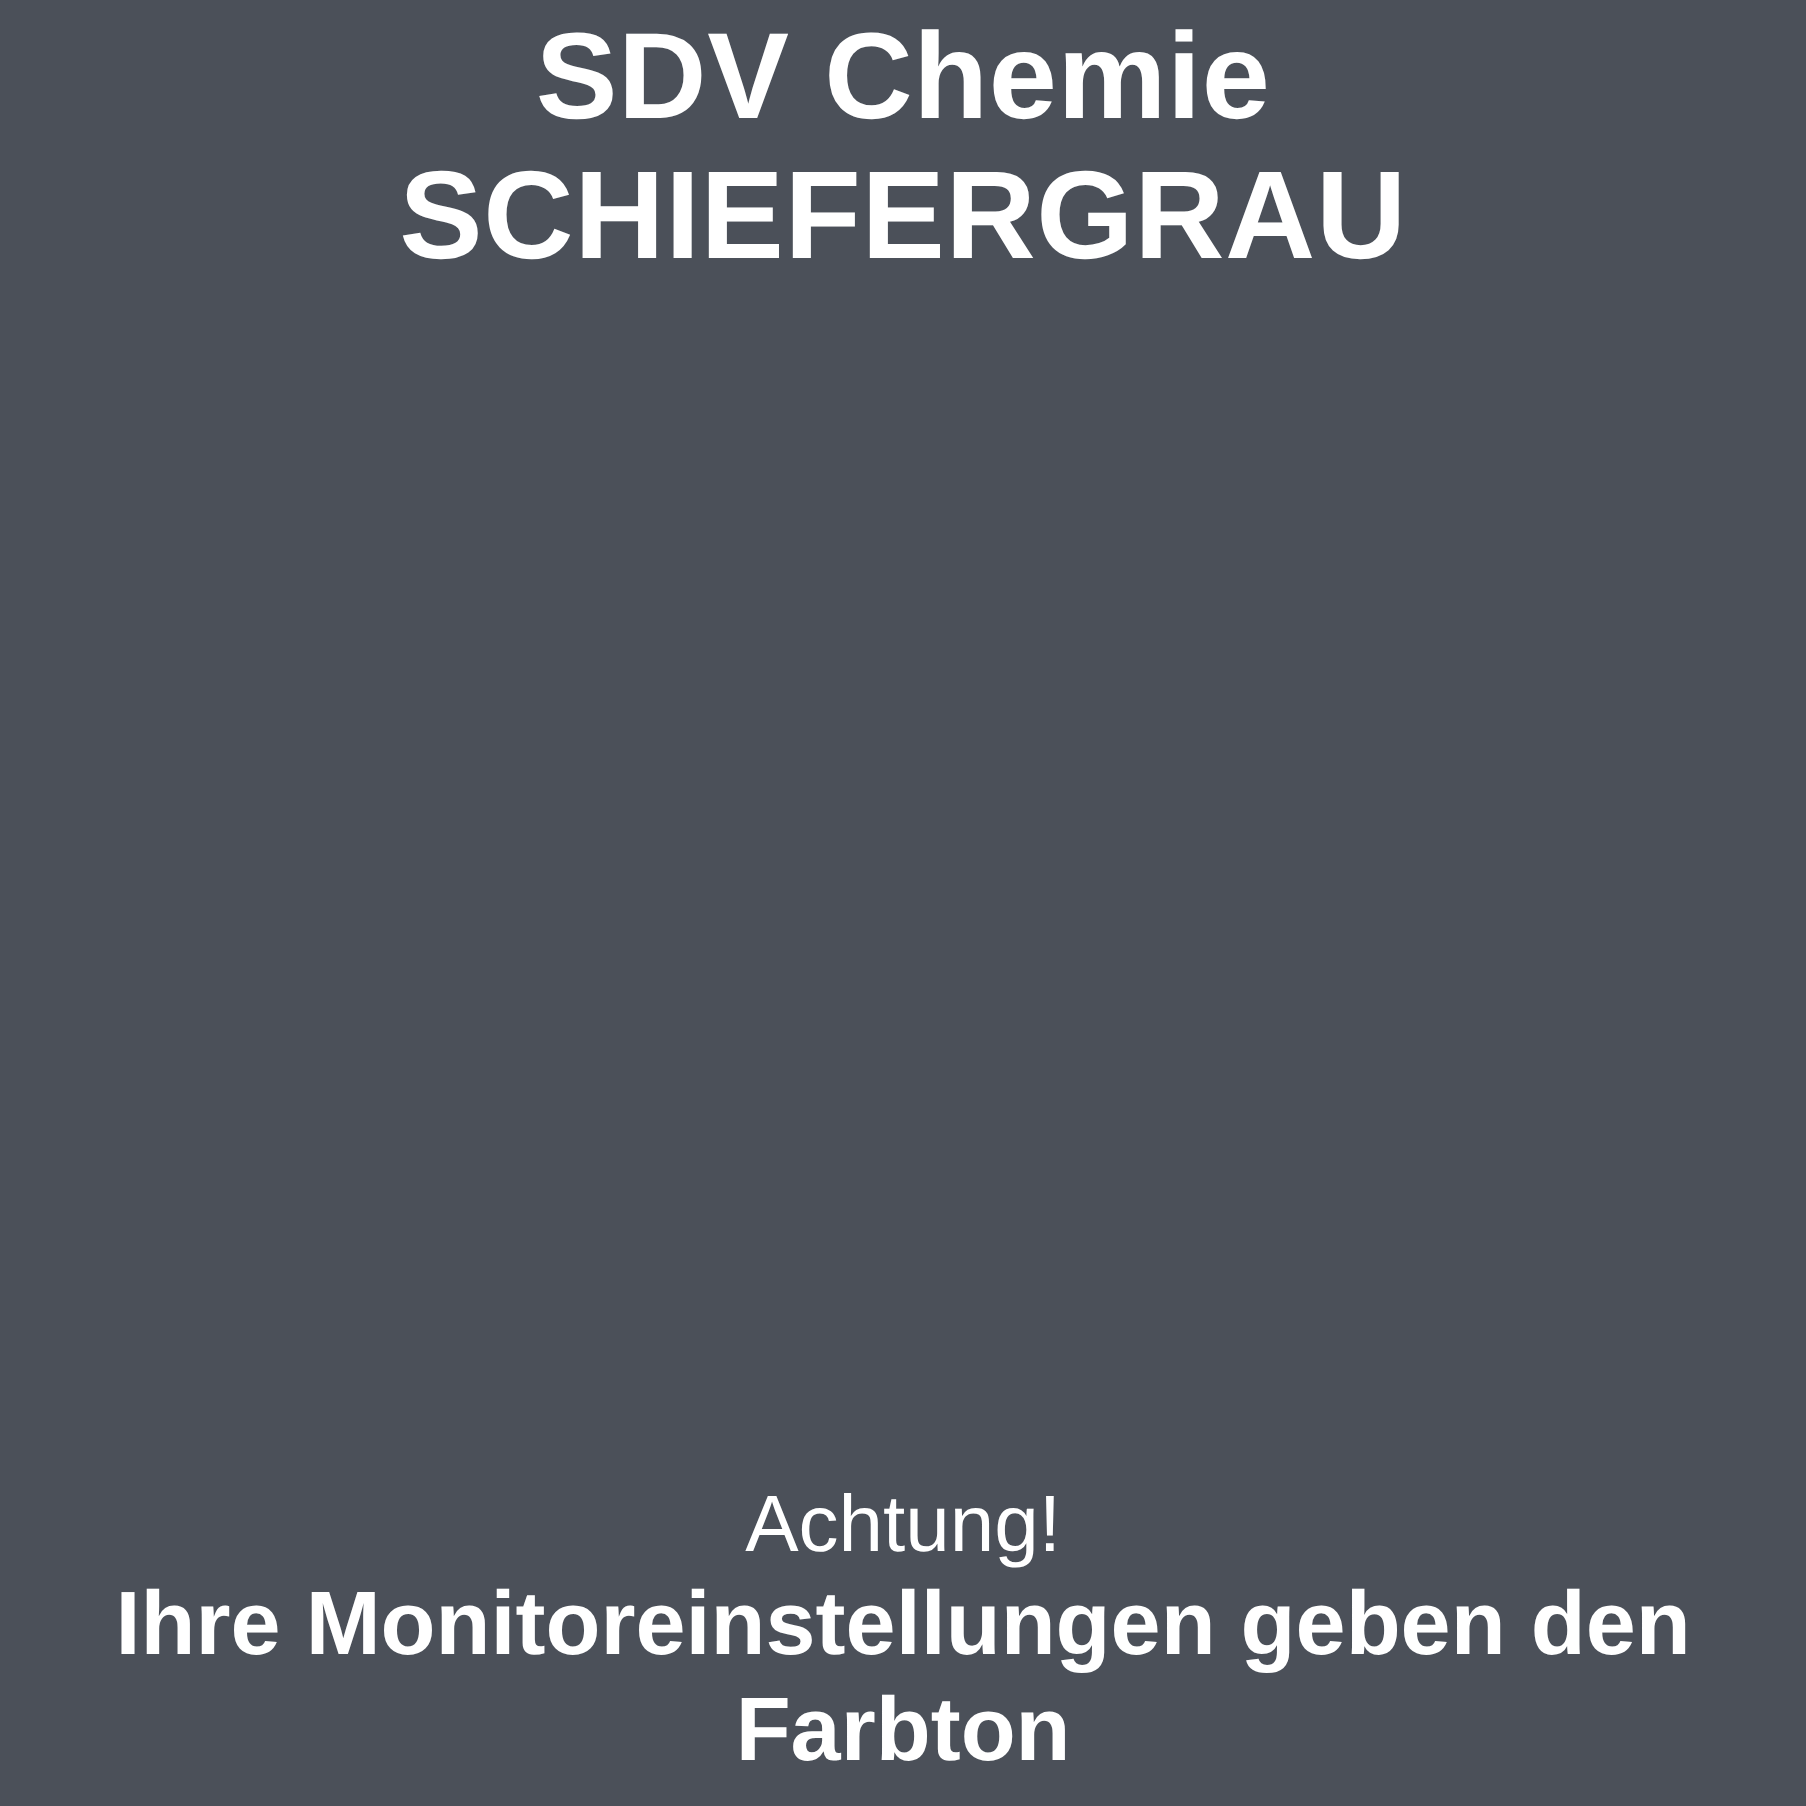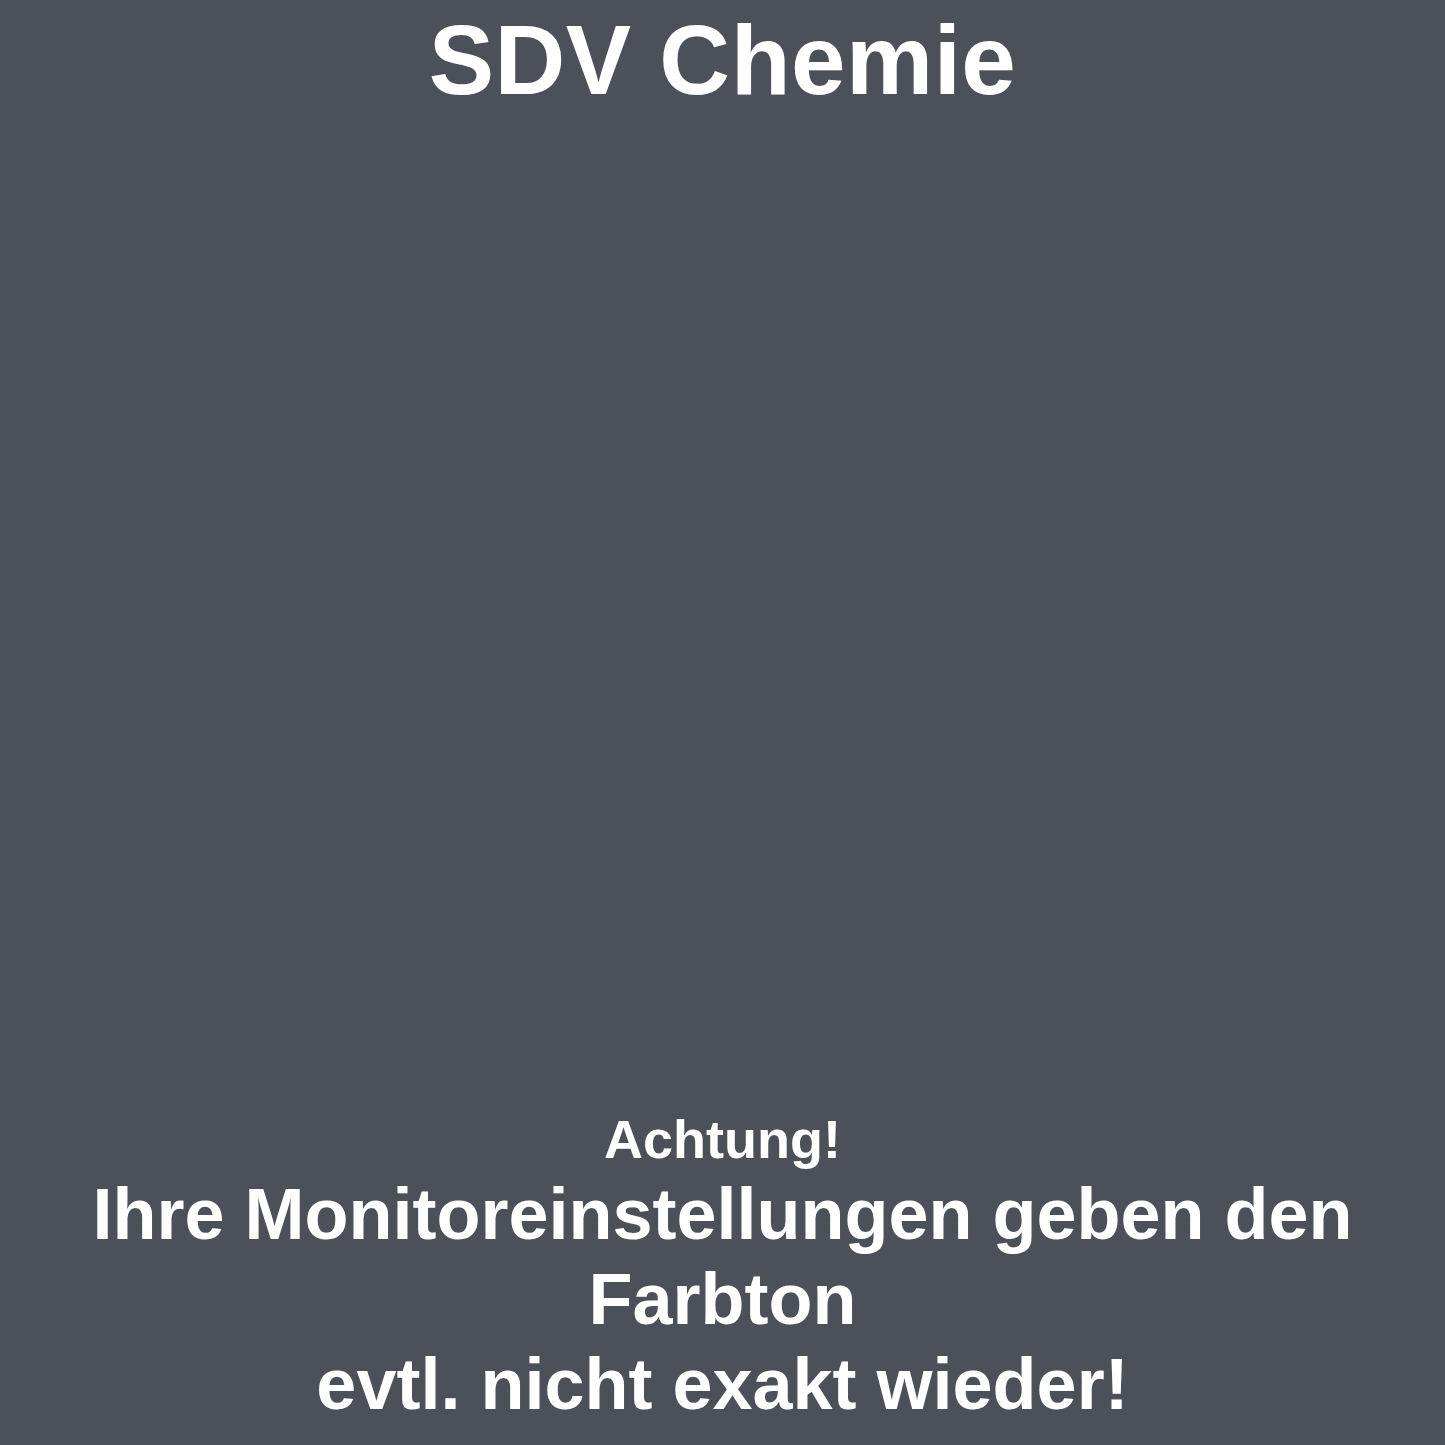--- a/index.html
+++ b/index.html
@@ -44,41 +44,41 @@
   .spacer {
     flex: 1 1 auto;
   }
   .notice-block {
     width: 100%;
     text-align: center;
     color: #ffffff;
     padding-bottom: 18px;
   }
   .notice-heading {
-    font-size: 54px;
-    font-weight: bold;
+    font-size: 64px;
+    font-weight: normal;
     line-height: 1.18;
     margin-top: 14px;
   }
   .notice-line {
     font-size: 72px;
     font-weight: bold;
     line-height: 1.18;
   }
 </style>
 </head>
 <body>
 
 <div class="swatch-card" style="background: rgb(75, 80, 89); color: rgb(255, 255, 255);">
 
   <div class="title-block">
     <div class="brand-line">SDV Chemie</div>
+    <div class="color-name-line">SCHIEFERGRAU</div>
   </div>
 
   <div class="spacer"></div>
 
   <div class="notice-block">
     <div class="notice-heading">Achtung!</div>
     <div class="notice-line">Ihre Monitoreinstellungen geben den Farbton</div>
-    <div class="notice-line">evtl. nicht exakt wieder!</div>
   </div>
 
 </div>
 
 </body></html>

